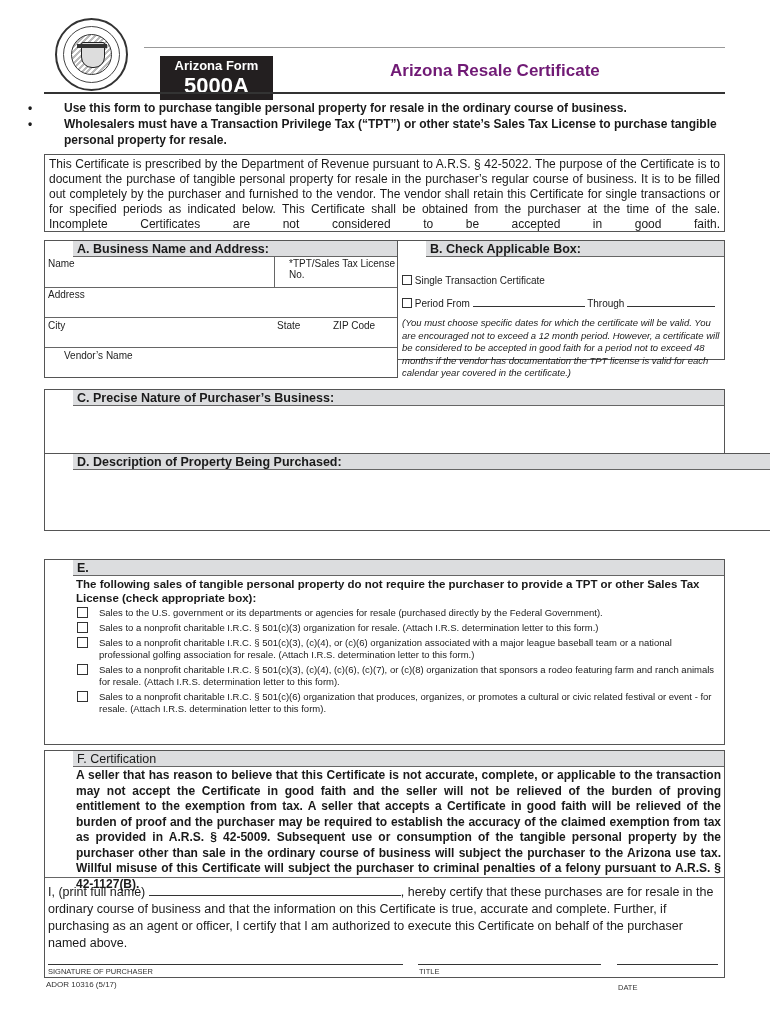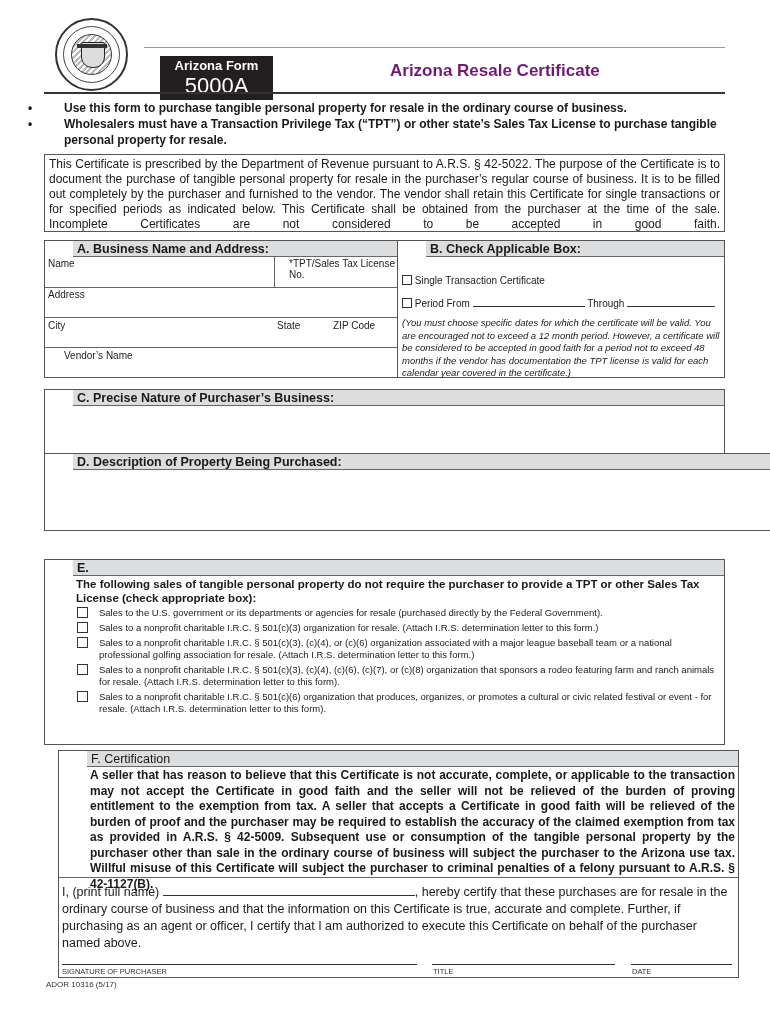--- a/index.html
+++ b/index.html
@@ -7,21 +7,21 @@
   .abs { position: absolute; }
   
   .seal { left: 55px; top: 18px; width: 73px; height: 73px; border-radius: 50%; border: 2px solid #333; box-sizing: border-box; background: #fff; }
   .seal .ring { position: absolute; left: 6px; top: 6px; right: 6px; bottom: 6px; border-radius: 50%; border: 1px solid #444; }
   .seal .inner { position: absolute; left: 14px; top: 14px; right: 14px; bottom: 14px; border-radius: 50%; border: 1.5px solid #333; background: repeating-linear-gradient(135deg,#bbb 0 2px,#fff 2px 4px); }
   .seal .shield { position: absolute; left: 24px; top: 22px; width: 22px; height: 24px; border: 1.5px solid #222; border-radius: 2px 2px 11px 11px; background: #ddd; }
   .seal .banner { position: absolute; left: 20px; top: 24px; width: 30px; height: 4px; background: #333; }
   .hline-top { left: 144px; top: 47px; width: 581px; height: 1px; background: #999; }
   .form-badge { left: 160px; top: 48px; width: 113px; height: 44px; background: #231f20; color: #fff; text-align: center; margin-top: 8px; }
   .form-badge .l1 { font-size: 13px; font-weight: bold; margin-top: 2px; line-height: 16px; }
-  .form-badge .l2 { font-size: 22px; font-weight: normal; line-height: 24px; }
+  .form-badge .l2 { font-size: 22px; font-weight: bold; line-height: 24px; }
   .hline-bottom { left: 44px; top: 92px; width: 681px; height: 2px; background: #333; }
   .title { left: 390px; top: 61px; font-size: 17px; font-weight: bold; color: #701a75; }
   
   .bullets { left: 24px; top: 100px; width: 700px; font-size: 12px; font-weight: bold; line-height: 16px; font-family: "Liberation Sans Narrow","Liberation Sans", sans-serif; }
   .bullets .b { position: relative; padding-left: 40px; }
   .bullets .b:before { content: "•"; position: absolute; left: 4px; }
   
   .intro { left: 44px; top: 154px; width: 681px; height: 78px; border: 1px solid #555; box-sizing: border-box; padding: 2px 4px; font-size: 12px; line-height: 15px; text-align: justify; text-align-last: justify; }
   
   .box { border: 1px solid #555; box-sizing: border-box; background: #fff; padding-left: 28px; }
@@ -78,21 +78,21 @@
   <span class="lbl" style="left:232px; top:79px;">State</span>
   <span class="lbl" style="left:288px; top:79px;">ZIP Code</span>
   <div class="abs" style="left:0; top:77px; width:228px; height:29px;"></div>
   <div class="abs" style="left:230px; top:77px; width:54px; height:29px;"></div>
   <div class="abs" style="left:286px; top:77px; width:66px; height:29px;"></div>
   <div class="hl" style="left:0; right:0; top:106px;"></div>
   <span class="lbl" style="left:3px; top:109px;margin-left:16px;">Vendor’s Name</span>
   <div class="abs" style="left:0; top:107px; width:352px; height:29px;"></div>
 </div>
 
-<div class="abs box" style="left:397px; top:240px; width:328px; height:138px;">
+<div class="abs box" style="left:397px; top:240px; width:328px; height:120px;">
   <div class="hdr">B.  Check Applicable Box:</div>
   <div class="abs" style="left:4px; top:34px; font-size:10px;">
     <span class="cb"></span>
     <span>Single Transaction Certificate</span>
   </div>
   <div class="abs" style="left:4px; top:55px; font-size:10px; white-space:nowrap;">
     <span class="cb"></span>
     <span>Period From</span>
     <span class="uline" style="width:112px;"></span>
     <span>Through</span>
@@ -117,29 +117,29 @@
   <div class="e-list">
     <div class="item"><span class="cb"></span><span>Sales to the U.S. government or its departments or agencies for resale (purchased directly by the Federal Government).</span></div>
     <div class="item"><span class="cb"></span></div>
     <div class="item"><span class="cb"></span><span>Sales to a nonprofit charitable I.R.C. § 501(c)(3) organization for resale.  (Attach I.R.S. determination letter to this form.)</span></div>
     <div class="item"><span class="cb"></span><span>Sales to a nonprofit charitable I.R.C. § 501(c)(3), (c)(4), or (c)(6) organization associated with a major league baseball team or a national professional golfing association for resale.  (Attach I.R.S. determination letter to this form.)</span></div>
     <div class="item"><span class="cb"></span><span>Sales to a nonprofit charitable I.R.C. § 501(c)(3), (c)(4), (c)(6), (c)(7), or (c)(8) organization that sponsors a rodeo featuring farm and ranch animals for resale.  (Attach I.R.S. determination letter to this form).</span></div>
     <div class="item"><span class="cb"></span><span>Sales to a nonprofit charitable I.R.C. § 501(c)(6) organization that produces, organizes, or promotes a cultural or civic related festival or event - for resale.  (Attach I.R.S. determination letter to this form).</span></div>
   </div>
 </div>
 
-<div class="abs box" style="left:44px; top:750px; width:681px; height:228px;margin-left:14px;">
+<div class="abs box" style="left:44px; top:750px; width:681px; height:228px;">
   <div class="hdr" style="font-weight:normal;">F. Certification</div>
   <div class="cert-text">A seller that has reason to believe that this Certificate is not accurate, complete, or applicable to the transaction may not accept the Certificate in good faith and the seller will not be relieved of the burden of proving entitlement to the exemption from tax.  A seller that accepts a Certificate in good faith will be relieved of the burden of proof and the purchaser may be required to establish the accuracy of the claimed exemption from tax as provided in A.R.S. § 42-5009.  Subsequent use or consumption of the tangible personal property by the purchaser other than sale in the ordinary course of business will subject the purchaser to the Arizona use tax.  Willful misuse of this Certificate will subject the purchaser to criminal penalties of a felony pursuant to A.R.S. § 42-1127(B).</div>
   <div class="hl" style="left:0; right:0; top:126px;"></div>
   <div class="abs cert-stmt" style="left:0; top:132px; width:673px;">
     <span>I, (print full name)</span>
     <span class="uline" style="width:252px; height:12px;"></span><span>, hereby certify that these purchases are for resale in the ordinary course of business and that the information on this Certificate is true, accurate and complete.  Further, if purchasing as an agent or officer, I certify that I am authorized to execute this Certificate on behalf of the purchaser named above.</span>
   </div>
   <div class="hl" style="left:3px; width:355px; top:213px; background:#333;"></div>
   <div class="hl" style="left:373px; width:183px; top:213px; background:#333;"></div>
   <div class="hl" style="left:572px; width:101px; top:213px; background:#333;"></div>
   <span class="siglbl" style="left:3px; top:216px;">SIGNATURE OF PURCHASER</span>
   <span class="siglbl" style="left:374px; top:216px;">TITLE</span>
-  <span class="siglbl" style="left:573px; top:216px;">DATE</span>
+  <span class="siglbl" style="left:573px; top:232px;">DATE</span>
 </div>
 
 <div class="abs footer">ADOR 10316 (5/17)</div>
 
 </body></html>

